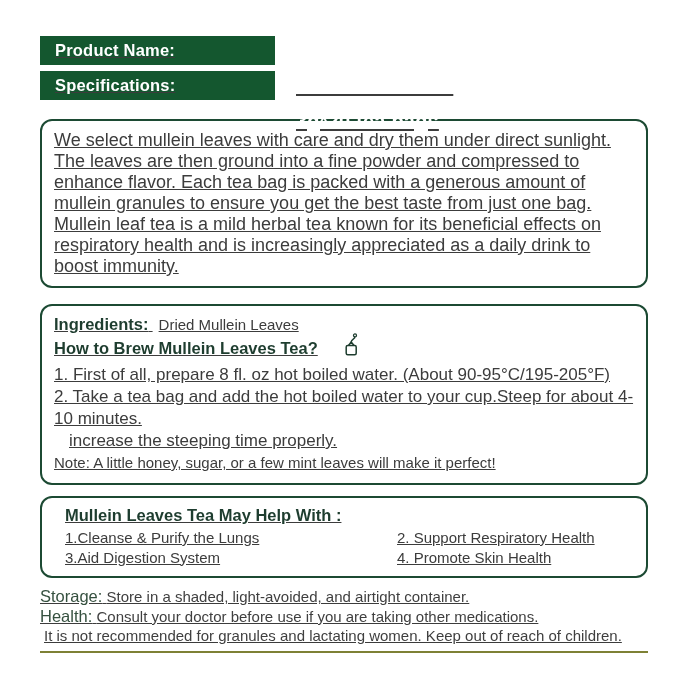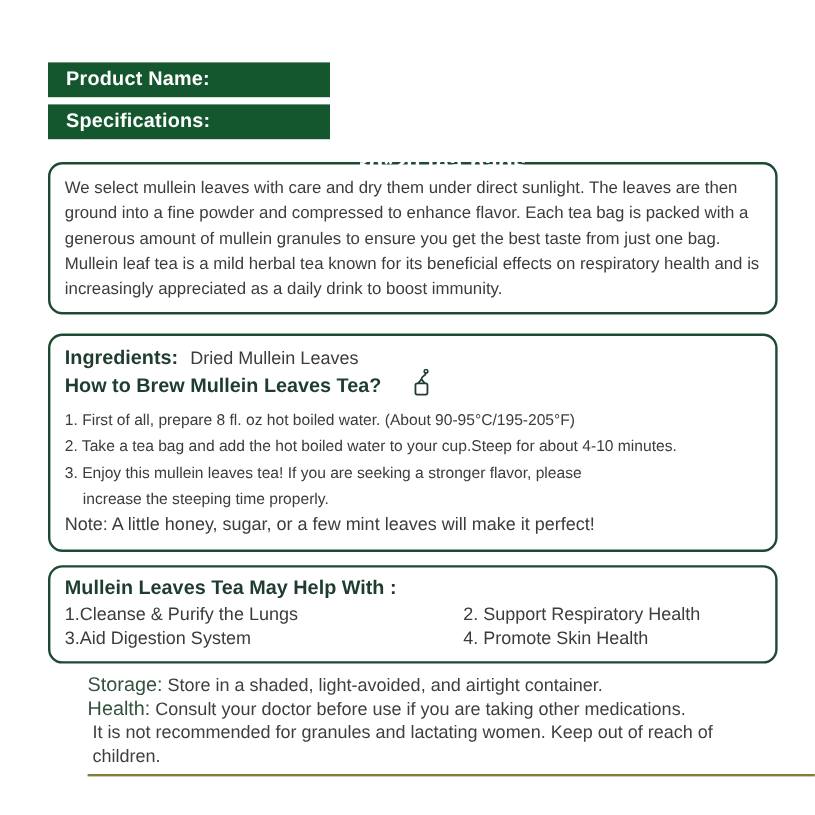--- a/index.html
+++ b/index.html
@@ -4,62 +4,62 @@
 <style>
   * { margin: 0; padding: 0; box-sizing: border-box; }
   html, body { background: #ffffff; }
   body {
     width: 679px; height: 679px;
     font-family: "Liberation Sans", "DejaVu Sans", sans-serif;
     color: #3c3c3c;
     overflow: hidden;
   }
   .page { position: relative; width: 679px; height: 679px; background: #fff; }
-  .content { position: absolute; left: 40px; top: 52px; width: 608px; }
+  .content { position: absolute; left: 40px; top: 36px; width: 608px; text-decoration: underline; }
 
   
   .hdr-row { display: flex; gap: 3px; margin-bottom: 6px; height: 29px; }
   .hdr-label {
     width: 235px; background: #14572f; color: #ffffff;
     font-weight: bold; font-size: 16.5px; line-height: 29px;
     padding-left: 15px; letter-spacing: 0.2px;
   }
   .hdr-value {
     flex: 1; background: #9dae4c; color: #ffffff;
     font-weight: bold; font-size: 20px; line-height: 29px;
     padding-left: 18px; letter-spacing: 0.2px; margin-top: 36px;
   }
 
   
   .box {
     border: 2px solid #1c4a33; border-radius: 12px;
     padding: 8px 12px; background: #fff;
   }
   .box-description { margin-top: 19px; padding: 9px 12px; }
-  .box-description p { font-size: 14px; line-height: 21px; color: #3c3c3c; }
+  .box-description p { font-size: 18px; line-height: 21px; color: #3c3c3c; }
 
   .box-brew { margin-top: 16px; padding: 7px 12px 9px 12px; }
   .ing-line { font-size: 15px; line-height: 23px; }
   .ing-label { color: #1e3d2f; font-weight: bold; font-size: 16.5px; }
   .ing-value { color: #3c3c3c; font-size: 15px; padding-left: 6px; text-align: center; }
   .brew-title-line { display: flex; line-height: 24px; }
   .brew-title { color: #1e3d2f; font-weight: bold; font-size: 16.5px; }
   .teabag { margin-left: 26px; margin-top: -3px; }
-  .brew-step { font-size: 13px; line-height: 22px; color: #3c3c3c; }
+  .brew-step { font-size: 17px; line-height: 22px; color: #3c3c3c; }
   .brew-step.cont { padding-left: 15px; }
   .brew-note { font-size: 15px; line-height: 22px; color: #3c3c3c; }
 
-  .box-benefits { margin-top: 11px; padding: 6px 12px 9px 12px; }
+  .box-benefits { margin-top: 11px; padding: 6px 12px 9px 23px; }
   .benefits-title { color: #1e3d2f; font-weight: bold; font-size: 16.5px; line-height: 22px; margin-bottom: 2px; }
   .benefit-row { display: flex; font-size: 15px; line-height: 19.5px; color: #3c3c3c; }
   .benefit-left { width: 332px; }
   .benefit-right { flex: 1; }
 
   
-  .footer { margin-top: 9px; margin-left: 33px; }
+  .footer { margin-top: 9px; }
   .foot-line { font-size: 15px; line-height: 19.5px; color: #3f3f3f; }
   .foot-label { color: #35503f; font-size: 16.5px; }
   .foot-cont { padding-left: 4px; }
   .divider { margin-top: 5px; border-top: 2.5px solid #7e8135; width: 608px; }
 </style>
 </head>
 <body>
 
 <div class="page">
   <div class="content">
@@ -88,21 +88,20 @@
           <svg width="16" height="24" viewBox="0 0 16 24" fill="none">
             <rect x="2.2" y="12.5" width="10" height="9.3" rx="1.5" stroke="#1e3d2f" stroke-width="1.5"></rect>
             <path d="M4.5 12.5 L7.2 9 L10 12.5" stroke="#1e3d2f" stroke-width="1.5" stroke-linejoin="round"></path>
             <path d="M7.2 9 C7.2 6 11.5 6.2 10.8 3.6" stroke="#1e3d2f" stroke-width="1.4" stroke-linecap="round"></path>
             <circle cx="11" cy="2.4" r="1.5" stroke="#1e3d2f" stroke-width="1.3"></circle>
           </svg>
         </span>
       </div>
       <div class="brew-step">1. First of all, prepare 8 fl. oz hot boiled water. (About 90-95°C/195-205°F)</div>
       <div class="brew-step">2. Take a tea bag and add the hot boiled water to your cup.Steep for about 4-10 minutes.</div>
-      <div class="brew-step">3. Enjoy this mullein leaves tea! If you are seeking a stronger flavor, please</div>
       <div class="brew-step cont">increase the steeping time properly.</div>
       <div class="brew-note">Note: A little honey, sugar, or a few mint leaves will make it perfect!</div>
     </div>
 
     <div class="box box-benefits">
       <div class="benefits-title">Mullein Leaves Tea May Help With :</div>
       <div class="benefit-row">
         <div class="benefit-left">1.Cleanse &amp; Purify the Lungs</div>
         <div class="benefit-right">2. Support Respiratory Health</div>
       </div>

